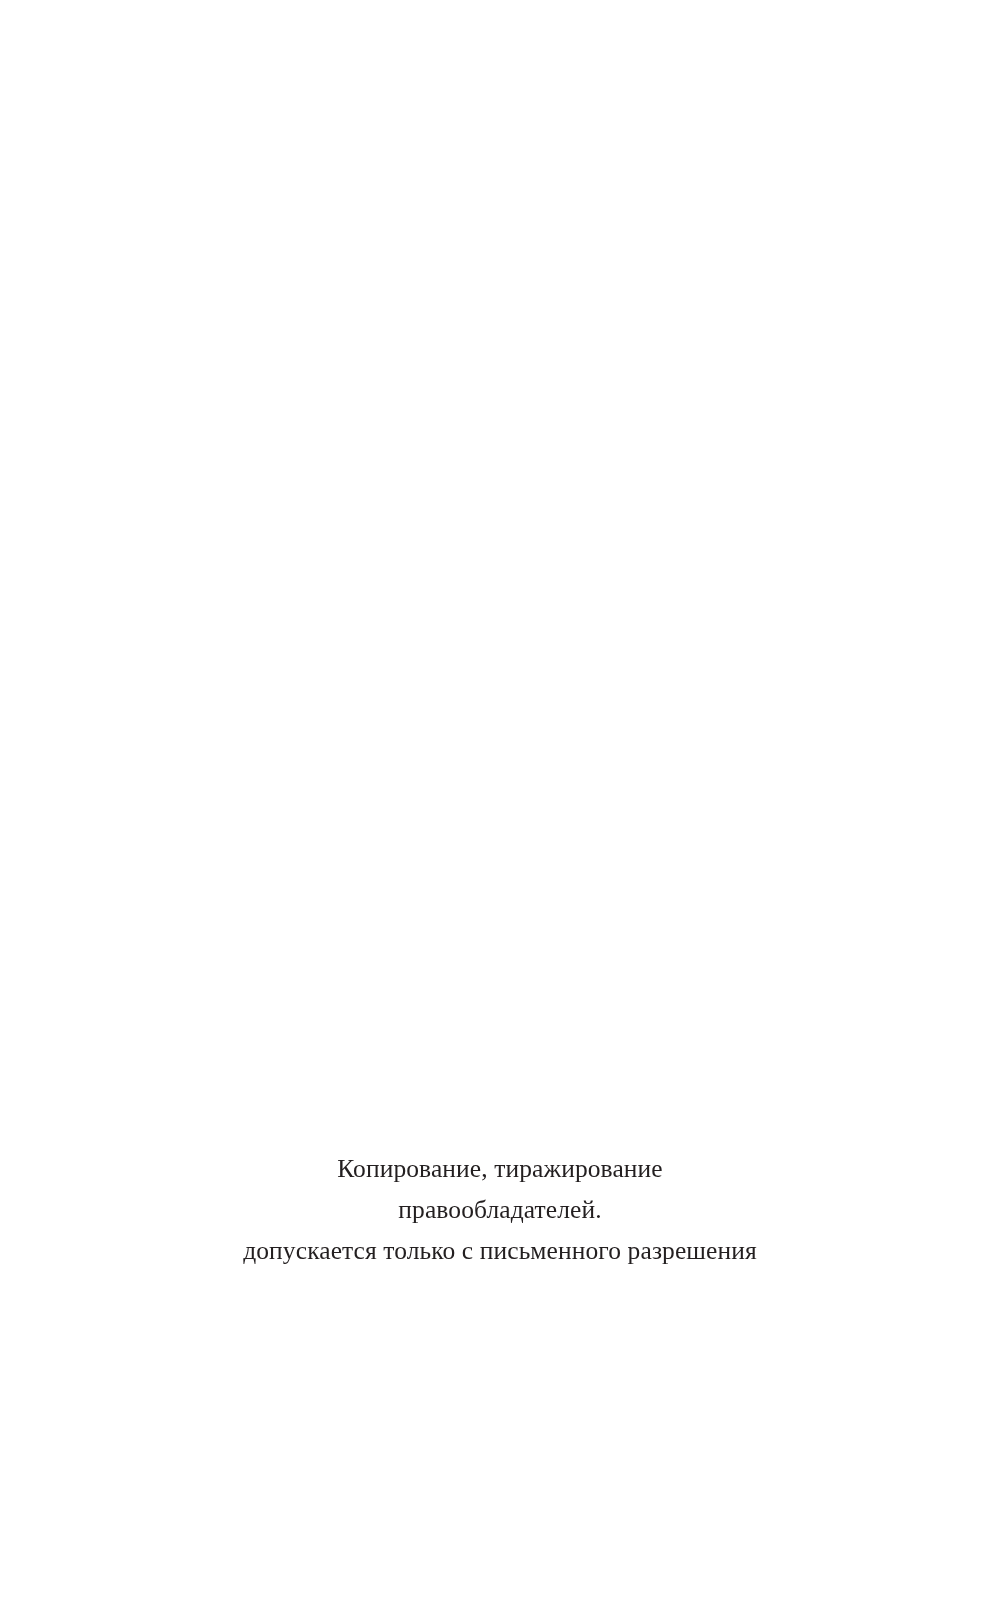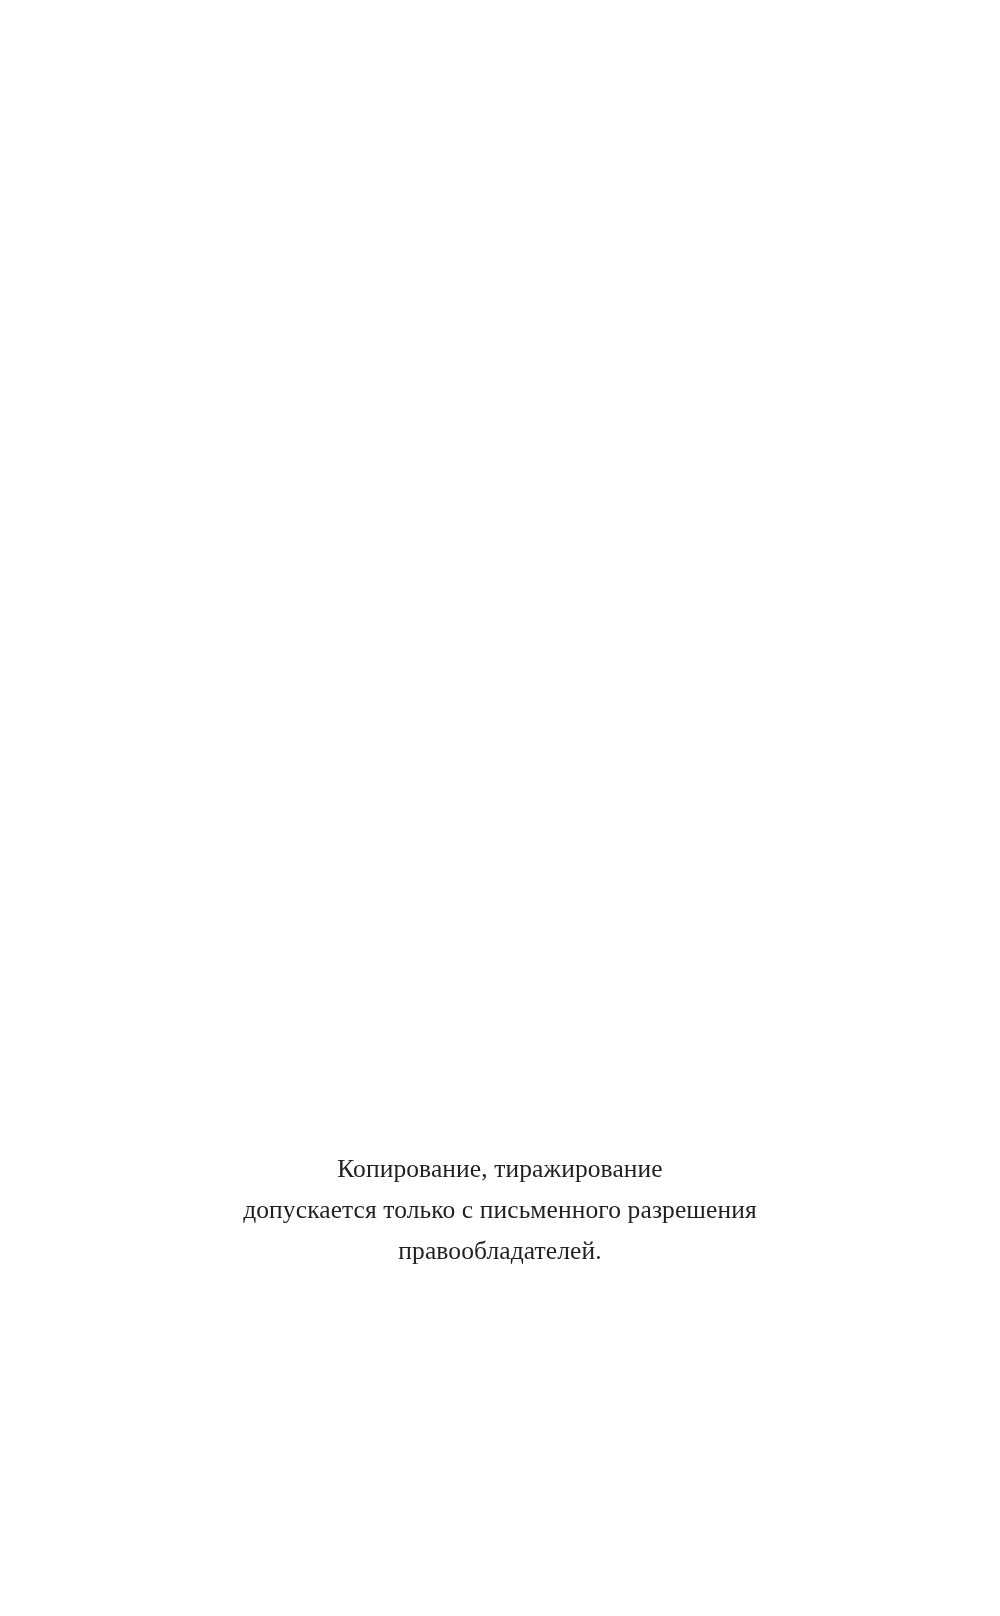--- a/index.html
+++ b/index.html
@@ -32,17 +32,17 @@
     white-space: nowrap;
   }
 </style>
 </head>
 <body>
 
 <div class="page">
 
   <div class="copyright-block">
     <span class="line">Копирование, тиражирование</span>
+    <span class="line">правообладателей.</span>
     <span class="line">допускается только с письменного разрешения</span>
-    <span class="line">правообладателей.</span>
   </div>
 
 </div>
 
 </body></html>

